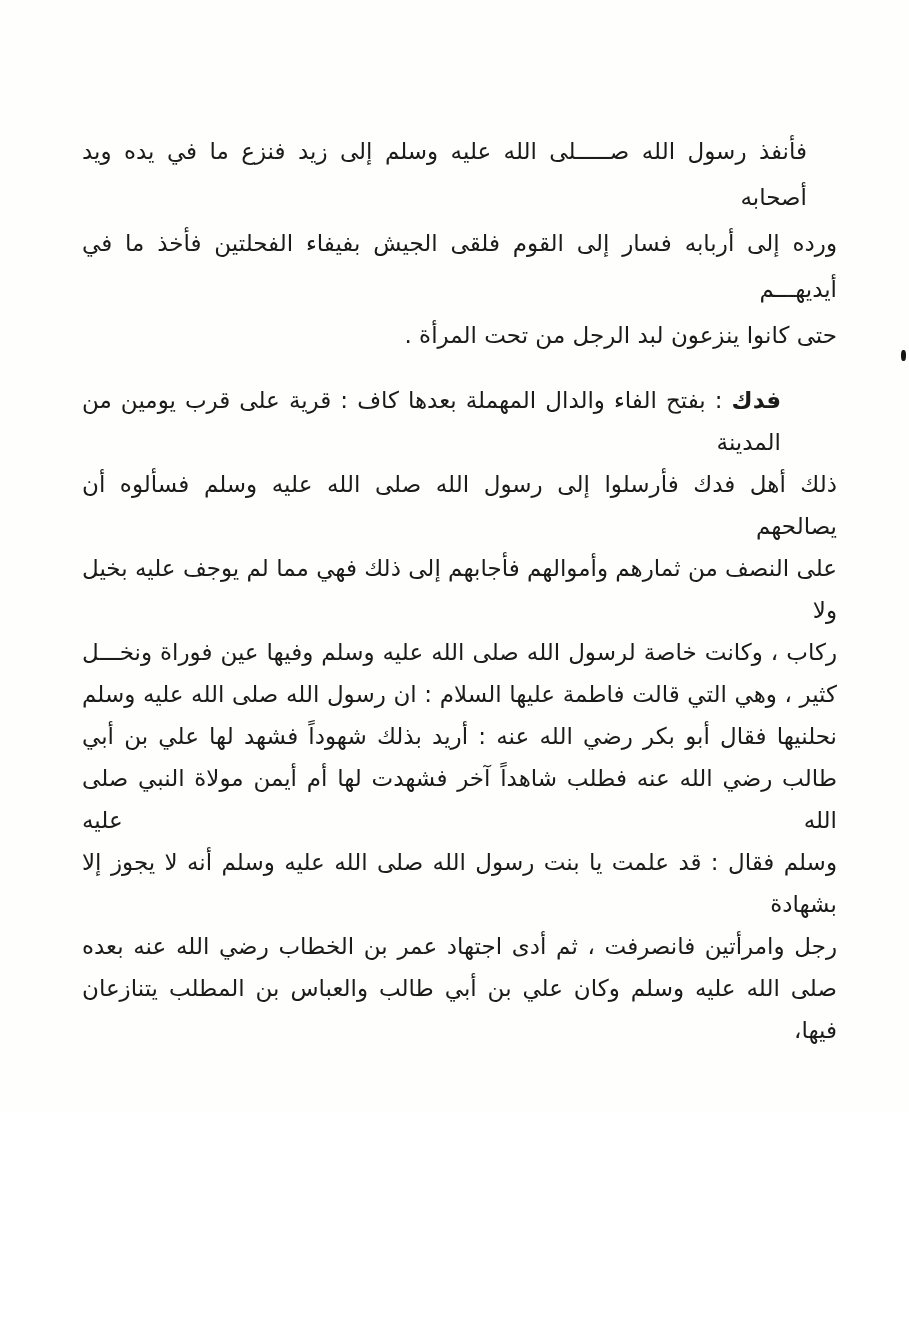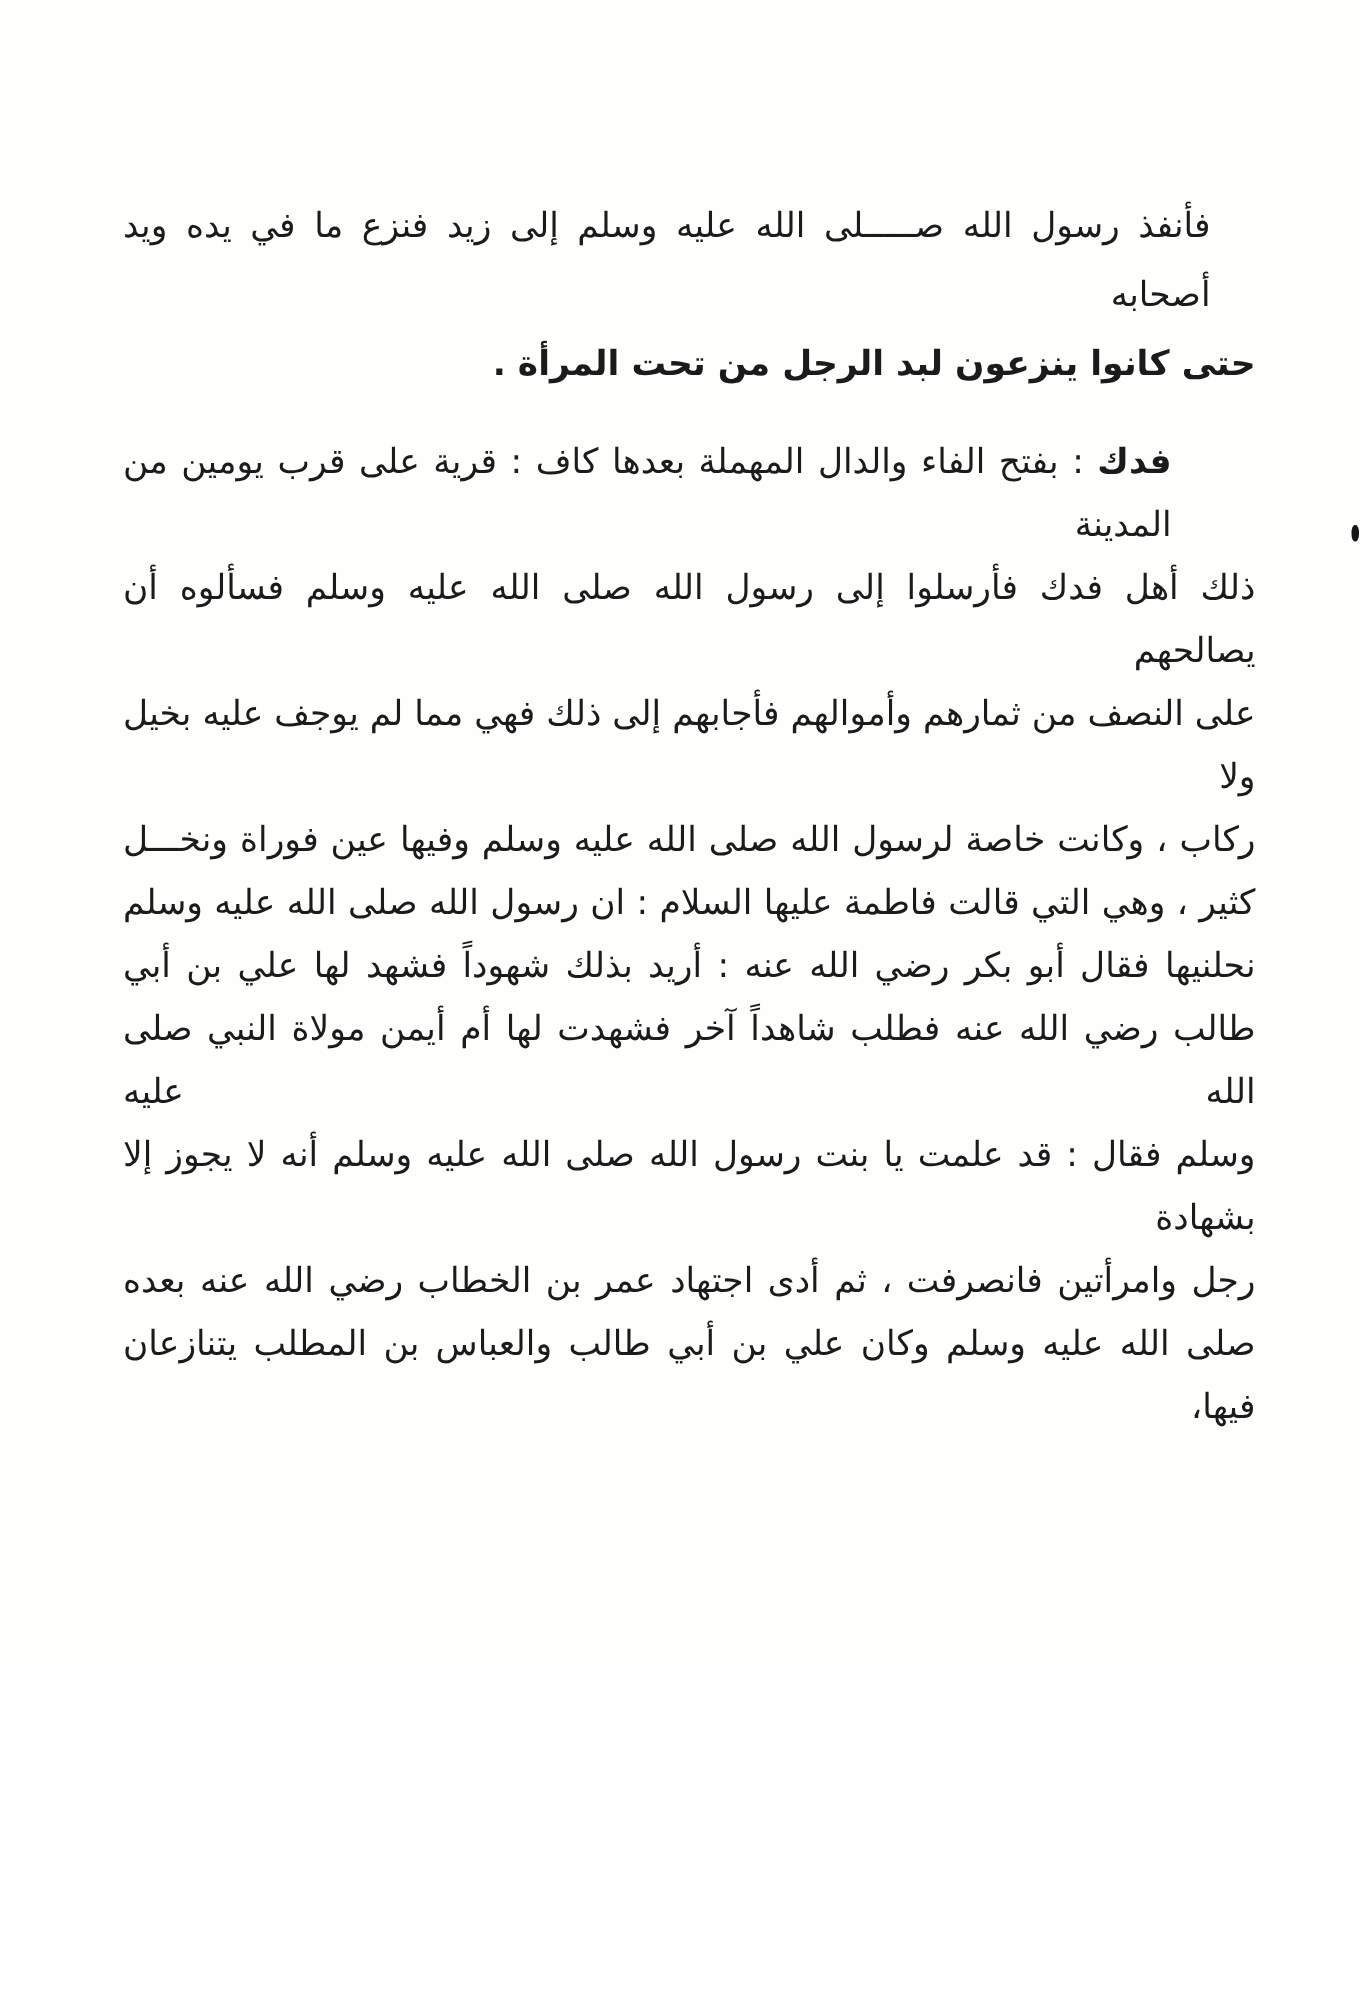--- a/index.html
+++ b/index.html
@@ -37,21 +37,20 @@
   }
   .para1 .line { line-height: 46px; }
   .para2 .line { line-height: 42px; }
   .justify {
     text-align: justify;
     text-align-last: justify;
   }
   .endline {
     text-align: left;
     text-align-last: right;
-    font-weight: bold;
   }
   .indent1 { padding-right: 30px; }
   .indent2 { padding-right: 56px; }
   .kw { font-weight: bold; }
   .page-number {
     position: absolute;
     top: 1150px;
     left: 0;
     right: 0;
     direction: ltr;
@@ -93,20 +92,21 @@
 <div class="page">
 
   <div class="ink-speck speck-edge"></div>
   <div class="ink-speck speck-footer-right"></div>
   <div class="ink-speck speck-footer-left"></div>
 
   <main class="text-block">
 
     <div class="para para1">
       <div class="line justify indent1">فأنفذ  رسول الله صـــــلى  الله عليه وسلم إلى زيد فنزع ما في يده ويد أصحابه</div>
+      <div class="line justify">ورده إلى أربابه فسار إلى القوم فلقى الجيش بفيفاء الفحلتين فأخذ ما في أيديهـــم</div>
       <div class="line endline">حتى كانوا ينزعون لبد الرجل من تحت المرأة .</div>
     </div>
 
     <div class="para para2">
       <div class="line justify indent2"><span class="kw">فدك</span><span> : بفتح الفاء والدال المهملة بعدها كاف : قرية على قرب يومين من المدينة</span></div>
       <div class="line justify">ذلك أهل فدك فأرسلوا  إلى رسول الله صلى الله عليه وسلم فسألوه أن يصالحهم</div>
       <div class="line justify">على النصف من ثمارهم وأموالهم فأجابهم إلى ذلك فهي مما لم يوجف عليه بخيل ولا</div>
       <div class="line justify">ركاب ، وكانت خاصة لرسول الله صلى الله عليه وسلم وفيها عين فوراة ونخـــل</div>
       <div class="line justify">كثير ، وهي التي قالت فاطمة عليها السلام : ان رسول الله صلى الله عليه وسلم</div>
       <div class="line justify">نحلنيها فقال أبو بكر رضي الله عنه : أريد بذلك شهوداً فشهد لها علي بن أبي</div>

